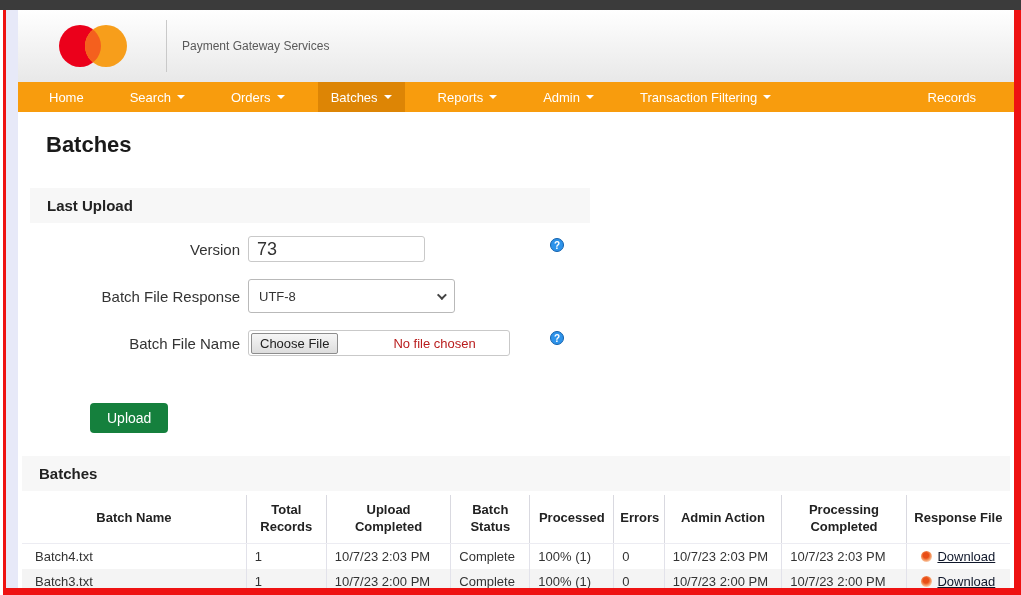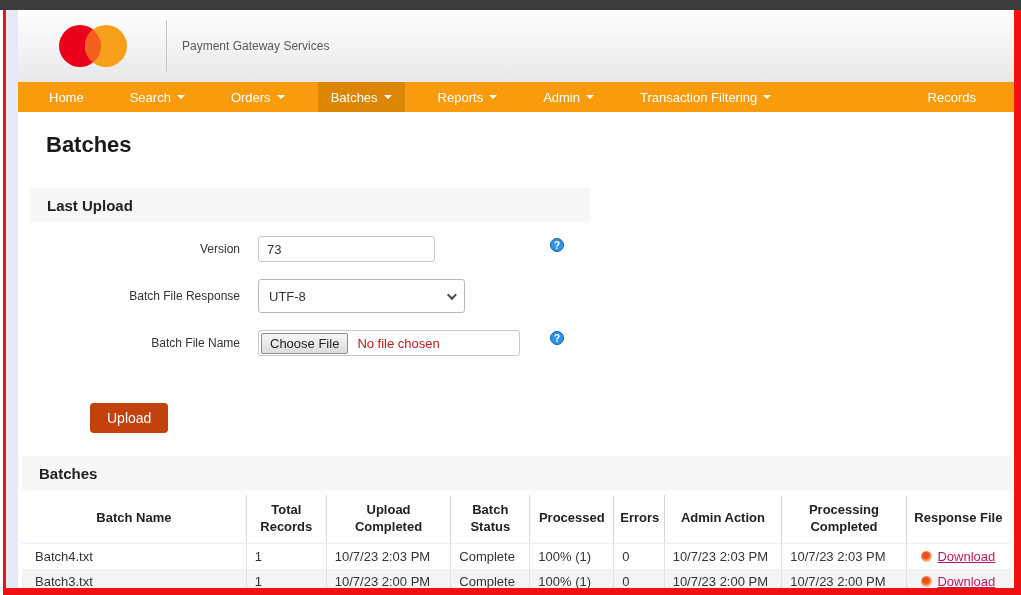--- a/index.html
+++ b/index.html
@@ -32,46 +32,46 @@
 
   
   .main { padding: 20px 4px 0 4px; }
   h1.page-title { font-size: 22px; font-weight: bold; color: #1a1a1a; margin: 0 0 30px 24px; }
 
   .panel-header { background: #f7f7f7; padding: 9px 17px; font-weight: bold; font-size: 15px; color: #222; }
   .upload-panel-header { width: 560px; margin-left: 8px; }
 
   .upload-form { margin: 12px 0 0 8px; }
   .form-row { display: flex; align-items: center; margin-bottom: 19px; position: relative; height: 28px; }
-  .form-label { width: 210px; text-align: right; margin-right: 18px; font-size: 12px; color: #333; }
-  .text-input { width: 177px; height: 26px; border: 1px solid #c9c9c9; border-radius: 3px; padding: 0 8px; font-size: 13px; color: #333; font-family: inherit; }
+  .form-label { width: 210px; text-align: right; margin-right: 8px; font-size: 15px; color: #333; }
+  .text-input { width: 177px; height: 26px; border: 1px solid #c9c9c9; border-radius: 3px; padding: 0 8px; font-size: 18px; color: #333; font-family: inherit; }
   .select-box { width: 207px; height: 28px; border: 1px solid #b9b9b9; border-radius: 3px; display: flex; align-items: center; padding: 16px 10px; font-size: 13px; color: #333; cursor: pointer; background: #fff; }
   .select-box .chev { margin-left: auto; width: 7px; height: 7px; border-right: 2px solid #444; border-bottom: 2px solid #444; transform: rotate(45deg) translateY(-2px); }
-  .file-input { width: 262px; height: 26px; border: 1px solid #c9c9c9; border-radius: 3px; display: flex; align-items: center; background: #fff; cursor: pointer; }
+  .file-input { width: 262px; height: 26px; border: 1px solid #c9c9c9; border-radius: 3px; display: flex; align-items: center; background: #fff; cursor: pointer; gap: 46px; }
   .choose-file-btn { margin: 2px; padding: 2px 8px; font-size: 13px; color: #222; background: linear-gradient(#f6f6f6, #dddddd); border: 1px solid #8d8d8d; border-radius: 2px; white-space: nowrap; cursor: pointer; }
   .file-status { margin-left: 7px; font-size: 13px; color: #b91c1c; white-space: nowrap; }
   .help-icon { position: absolute; left: 520px; top: 3px; width: 14px; height: 14px; border-radius: 50%; background: #2e93ea; border: 1px solid #1261ad; color: #fff; font-size: 10px; font-weight: bold; display: flex; align-items: center; justify-content: center; cursor: pointer; }
   .help-icon::before { content: "?"; }
   .row-file .help-icon { top: 2px; }
 
-  .upload-btn { margin: 27px 0 0 60px; background: #c2410c; color: #fff; border: none; border-radius: 4px; padding: 7px 17px; font-size: 14px; font-family: inherit; cursor: pointer; }
+  .upload-btn { margin: 27px 0 0 60px; background: #15803d; color: #fff; border: none; border-radius: 4px; padding: 7px 17px; font-size: 14px; font-family: inherit; cursor: pointer; }
 
   .batches-panel { margin-top: 23px; }
   .batches-panel-header { width: 100%; }
 
   table.batches-table { width: 100%; border-collapse: collapse; table-layout: fixed; margin-top: 4px; font-size: 13px; color: #333; }
   .batches-table th { font-weight: bold; color: #222; text-align: center; padding: 7px 6px; border-left: 1px solid #d9d9e0; line-height: 1.3; vertical-align: middle; border-bottom: 1px solid #ececf2; }
   .batches-table th:first-child { border-left: none; }
   .batches-table td { padding: 5px 8px; border-left: 1px solid #e2e2ea; white-space: nowrap; overflow: hidden; }
   .batches-table td:first-child { border-left: none; padding-left: 13px; }
   .batches-table tbody tr:nth-child(2) { background: #f4f4f4; }
   .dl-cell { text-align: center; }
   .download-icon { display: inline-block; width: 11px; height: 11px; border-radius: 50%; margin-right: 5px; vertical-align: -1px;
     background: radial-gradient(circle at 45% 40%, #e94e16 0 30%, #f59a63 55%, #fbe3d2 80%, #ffffff 100%); }
-  .download-link { color: #be185d; text-decoration: underline; cursor: pointer; }
+  .download-link { color: #0f172a; text-decoration: underline; cursor: pointer; }
 </style>
 </head>
 <body>
 
 <div class="top-bar"></div>
 
 <div class="frame">
   <div class="left-strip"></div>
   <div class="page">
 

